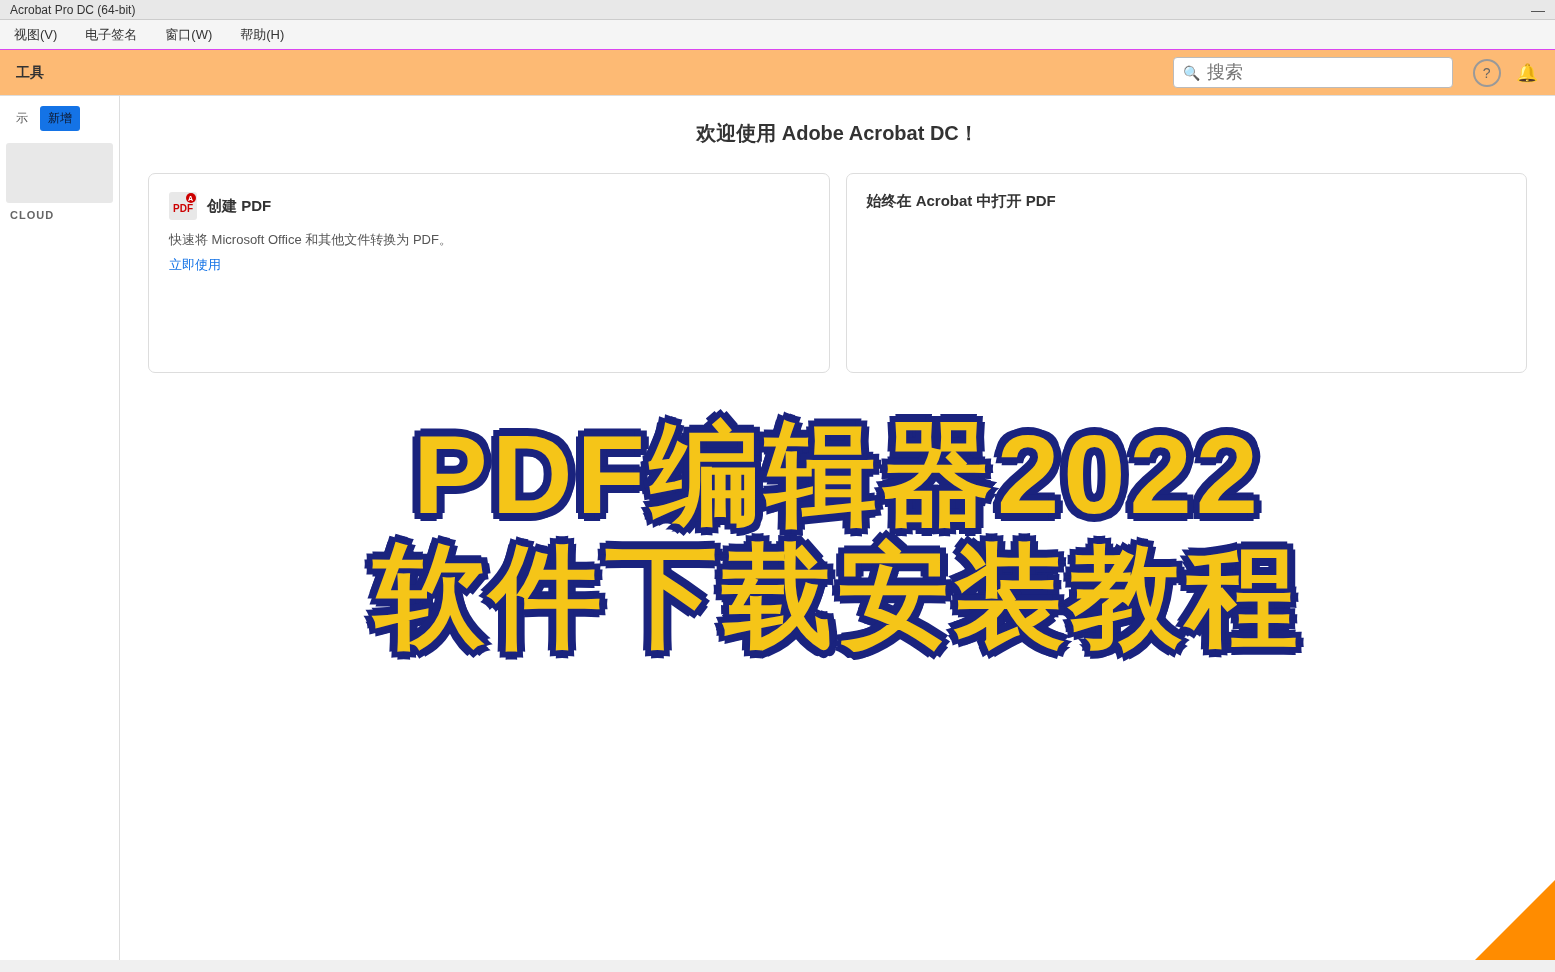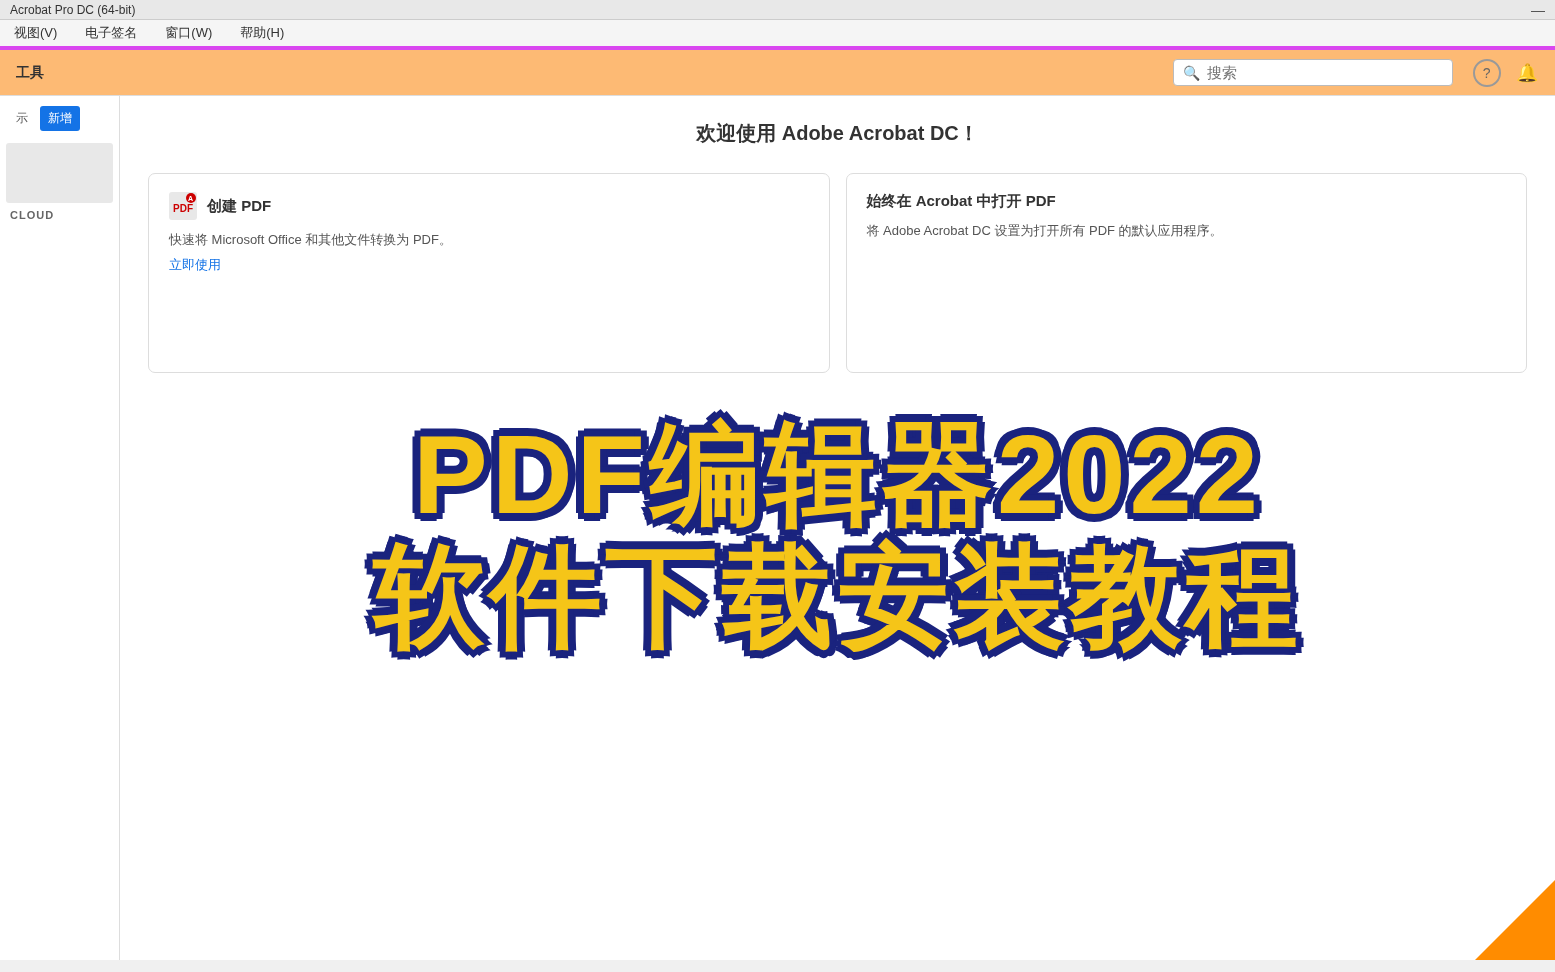--- a/index.html
+++ b/index.html
@@ -44,21 +44,21 @@
       cursor: pointer;
     }
 
     
     .menu-bar {
       height: 30px;
       background: #f5f5f5;
       display: flex;
       align-items: center;
       padding: 0 8px;
-      border-bottom: 4px solid #d946ef;
+      border-bottom: 1px solid #d946ef;
       gap: 16px;
     }
     .menu-item {
       font-size: 13px;
       color: #333;
       cursor: pointer;
       padding: 4px 6px;
     }
 
     
@@ -87,21 +87,21 @@
       width: 280px;
       gap: 6px;
     }
     .search-icon-sym {
       color: #888;
       font-size: 14px;
     }
     .search-input {
       border: none;
       outline: none;
-      font-size: 15px;
+      font-size: 18px;
       color: #666;
       background: transparent;
       width: 100%;
     }
     .help-icon-btn {
       width: 28px;
       height: 28px;
       border-radius: 50%;
       border: 2px solid #999;
       display: flex;
@@ -141,21 +141,21 @@
       margin-bottom: 12px;
     }
     .sidebar-tab {
       padding: 4px 8px;
       font-size: 12px;
       border-radius: 3px;
       cursor: pointer;
     }
     .sidebar-tab.active {
       background: #1473e6;
-      color: #ffffff;
+      color: #0f172a;
     }
     .sidebar-tab.inactive {
       color: #555;
     }
     .sidebar-cloud-label {
       font-size: 11px;
       color: #666;
       padding: 6px 10px;
       letter-spacing: 1px;
       font-weight: bold;
@@ -338,21 +338,20 @@
           <span class="card-title">创建 PDF</span>
         </div>
         <p class="card-desc">快速将 Microsoft Office 和其他文件转换为 PDF。</p>
         <a class="card-link">立即使用</a>
       </div>
 
       <div class="card">
         <div class="card-header">
           <span class="card-title">始终在 Acrobat 中打开 PDF</span>
         </div>
-        <p class="card-desc">将 Adobe Acrobat DC 设置为打开所有 PDF 的默认应用程序。</p>
       </div>
     </div>
 
     <div class="overlay-container">
       <span class="big-text-line">PDF编辑器2022</span>
       <span class="big-text-line">软件下载安装教程</span>
     </div>
 
     <div class="orange-triangle"></div>
 

